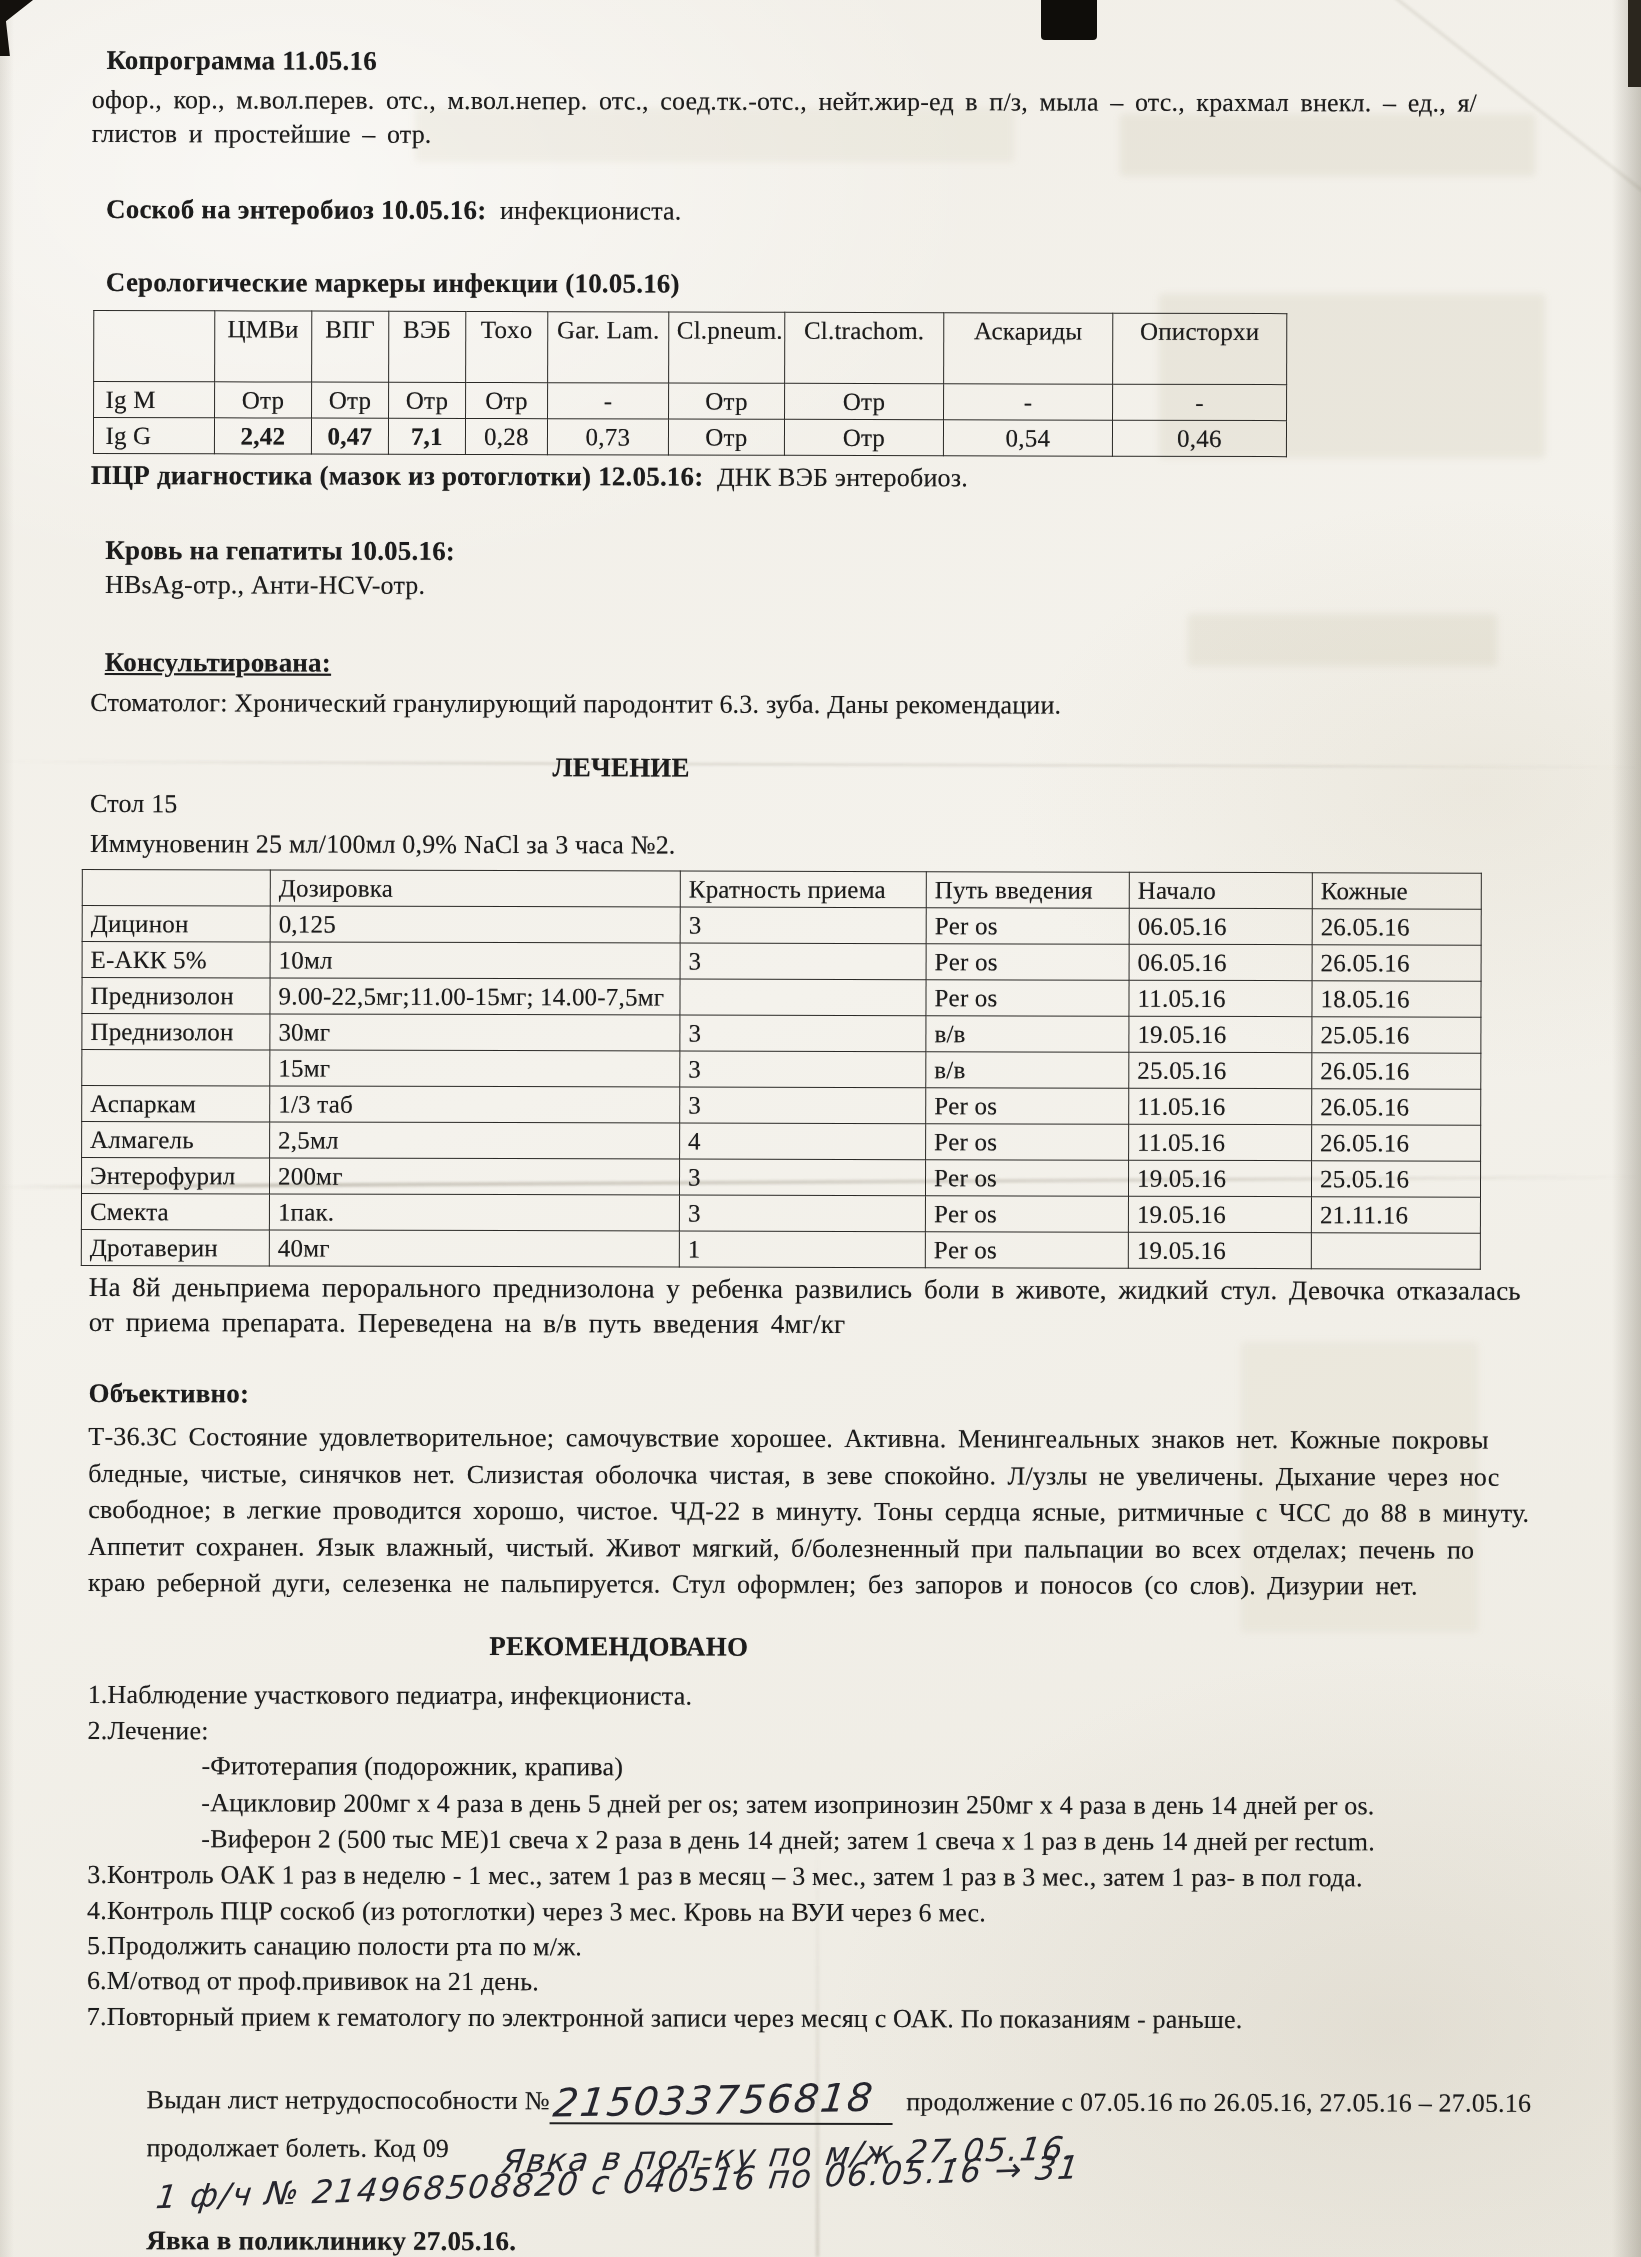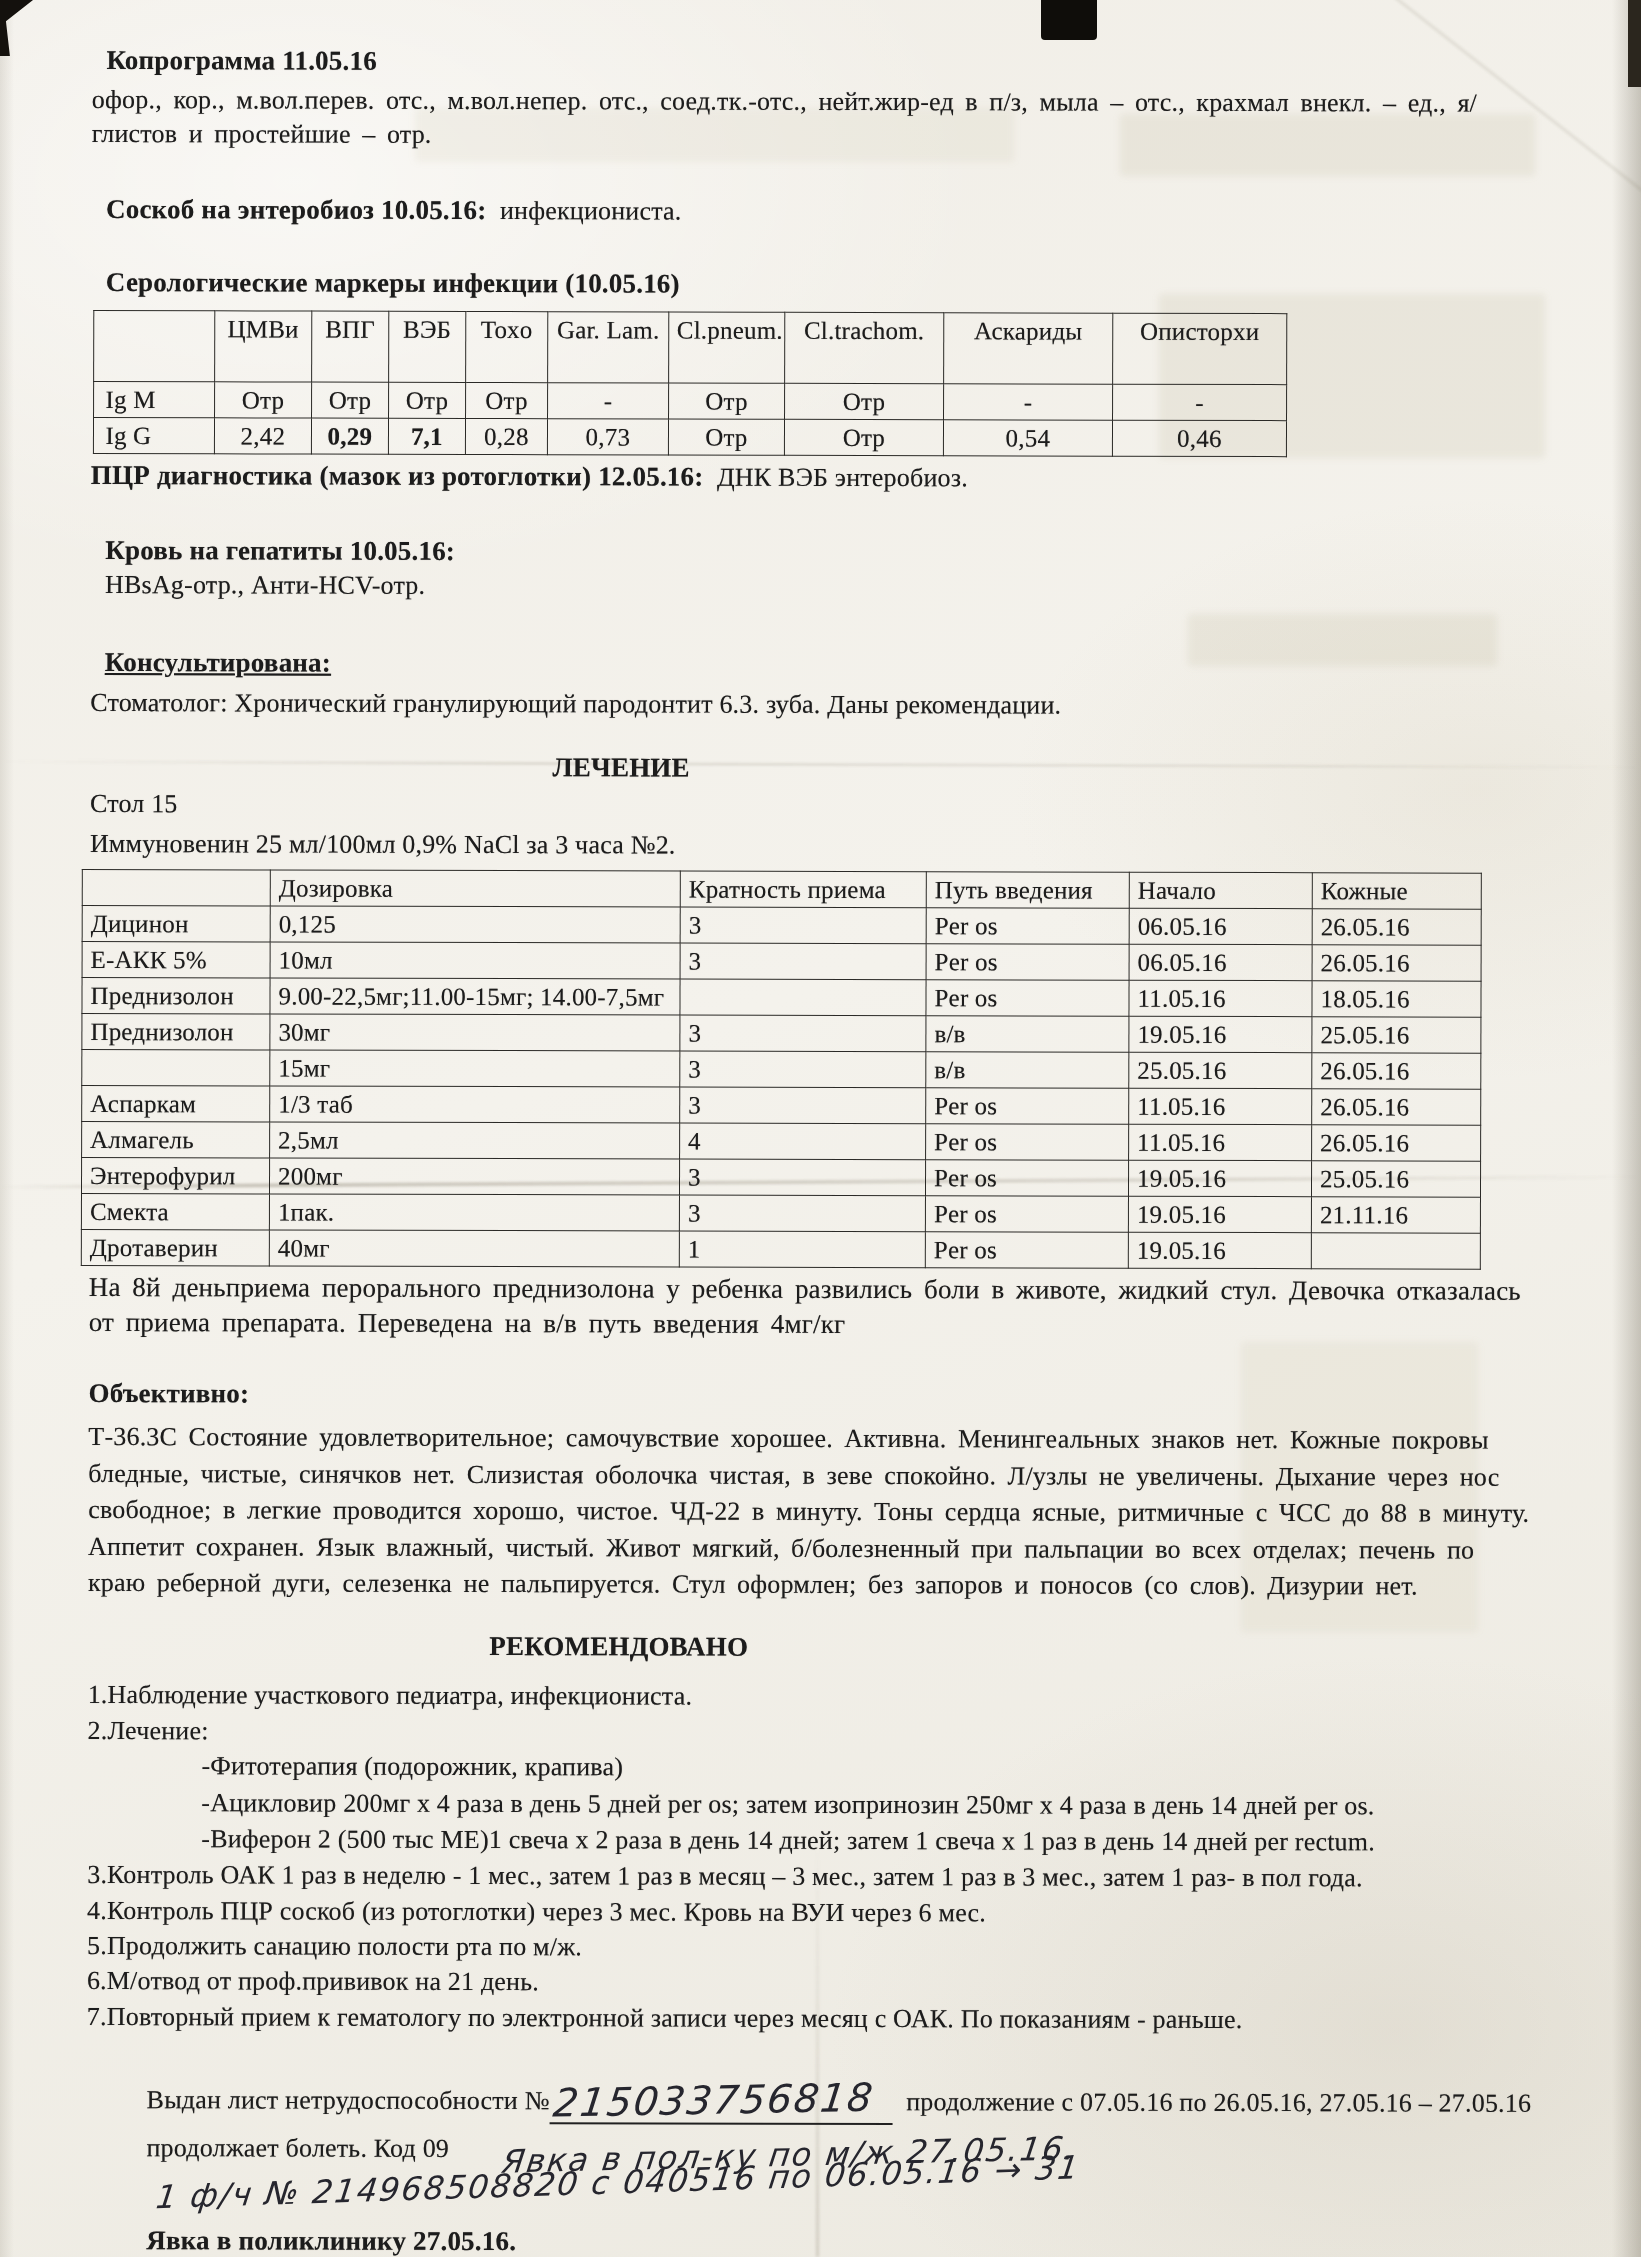--- a/index.html
+++ b/index.html
@@ -141,22 +141,22 @@
         <td>Отр</td>
         <td>Отр</td>
         <td>-</td>
         <td>Отр</td>
         <td>Отр</td>
         <td>-</td>
         <td>-</td>
       </tr>
       <tr>
         <td class="rowlbl">Ig G</td>
-        <td style="font-weight:normal;">2,42</td>
-        <td style="font-weight:bold;">0,29</td>
+        <td style="font-weight:bold;">2,42</td>
+        <td style="font-weight:bold;">0,47</td>
         <td style="font-weight:bold;margin-top:20px;">7,1</td>
         <td>0,28</td>
         <td>0,73</td>
         <td>Отр</td>
         <td>Отр</td>
         <td>0,54</td>
         <td>0,46</td>
       </tr>
     </tbody>
       </table>

